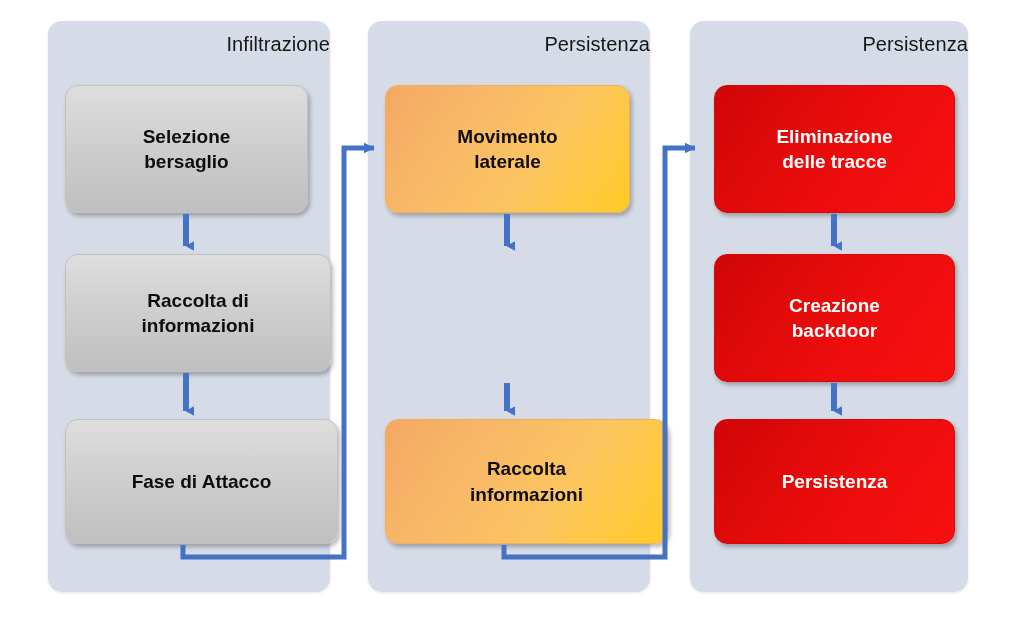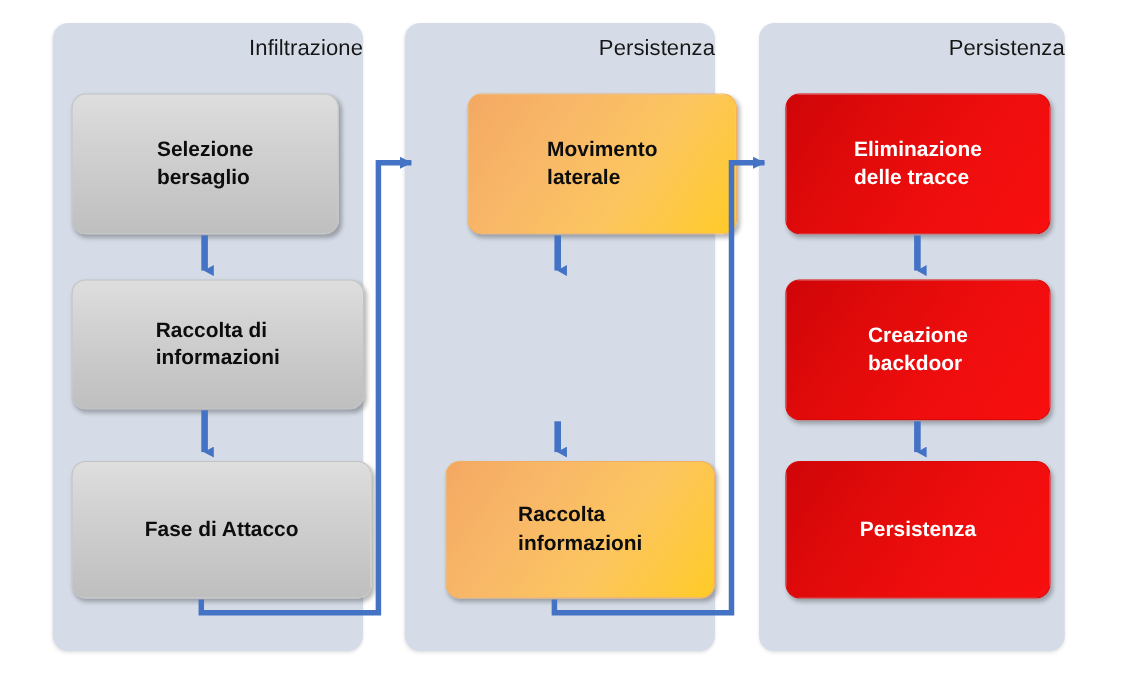--- a/index.html
+++ b/index.html
@@ -39,20 +39,21 @@
     line-height: 1.1;
   }
 
   
   .box {
     position: absolute;
     border-radius: 13px;
     display: flex;
     align-items: center;
     justify-content: center;
+    text-align: center;
     font-size: 19px;
     font-weight: bold;
     line-height: 1.32;
     box-shadow: 2px 3px 4px rgba(0,0,0,0.28);
     box-sizing: border-box;
     padding: 4px 8px;
   }
   .box-gray {
     background: linear-gradient(180deg, #dedede 0%, #d2d2d2 35%, #c6c6c6 75%, #bfbfbf 100%);
     color: #0d0d0d;
@@ -100,27 +101,27 @@
   </div>
 
   <div class="box box-gray" style="left:65px; top:419px; width:273px; height:125px;">
     <span class="box-label">Fase di Attacco</span>
   </div>
 
   <div class="panel" style="left:368px; top:21px; width:282px; height:571px;">
     <div class="panel-title">Persistenza</div>
   </div>
 
-  <div class="box box-orange" style="left:385px; top:85px; width:245px; height:128px;margin-left:40px;">
+  <div class="box box-orange" style="left:385px; top:85px; width:245px; height:128px;">
     <span class="box-label">Movimento
 laterale</span>
   </div>
 
 
-  <div class="box box-orange" style="left:385px; top:419px; width:245px; height:125px;margin-left:20px;">
+  <div class="box box-orange" style="left:385px; top:419px; width:283px; height:125px;">
     <span class="box-label">Raccolta
 informazioni</span>
   </div>
 
   <div class="panel" style="left:690px; top:21px; width:278px; height:571px;">
     <div class="panel-title">Persistenza</div>
   </div>
 
   <div class="box box-red" style="left:714px; top:85px; width:241px; height:128px;">
     <span class="box-label">Eliminazione

